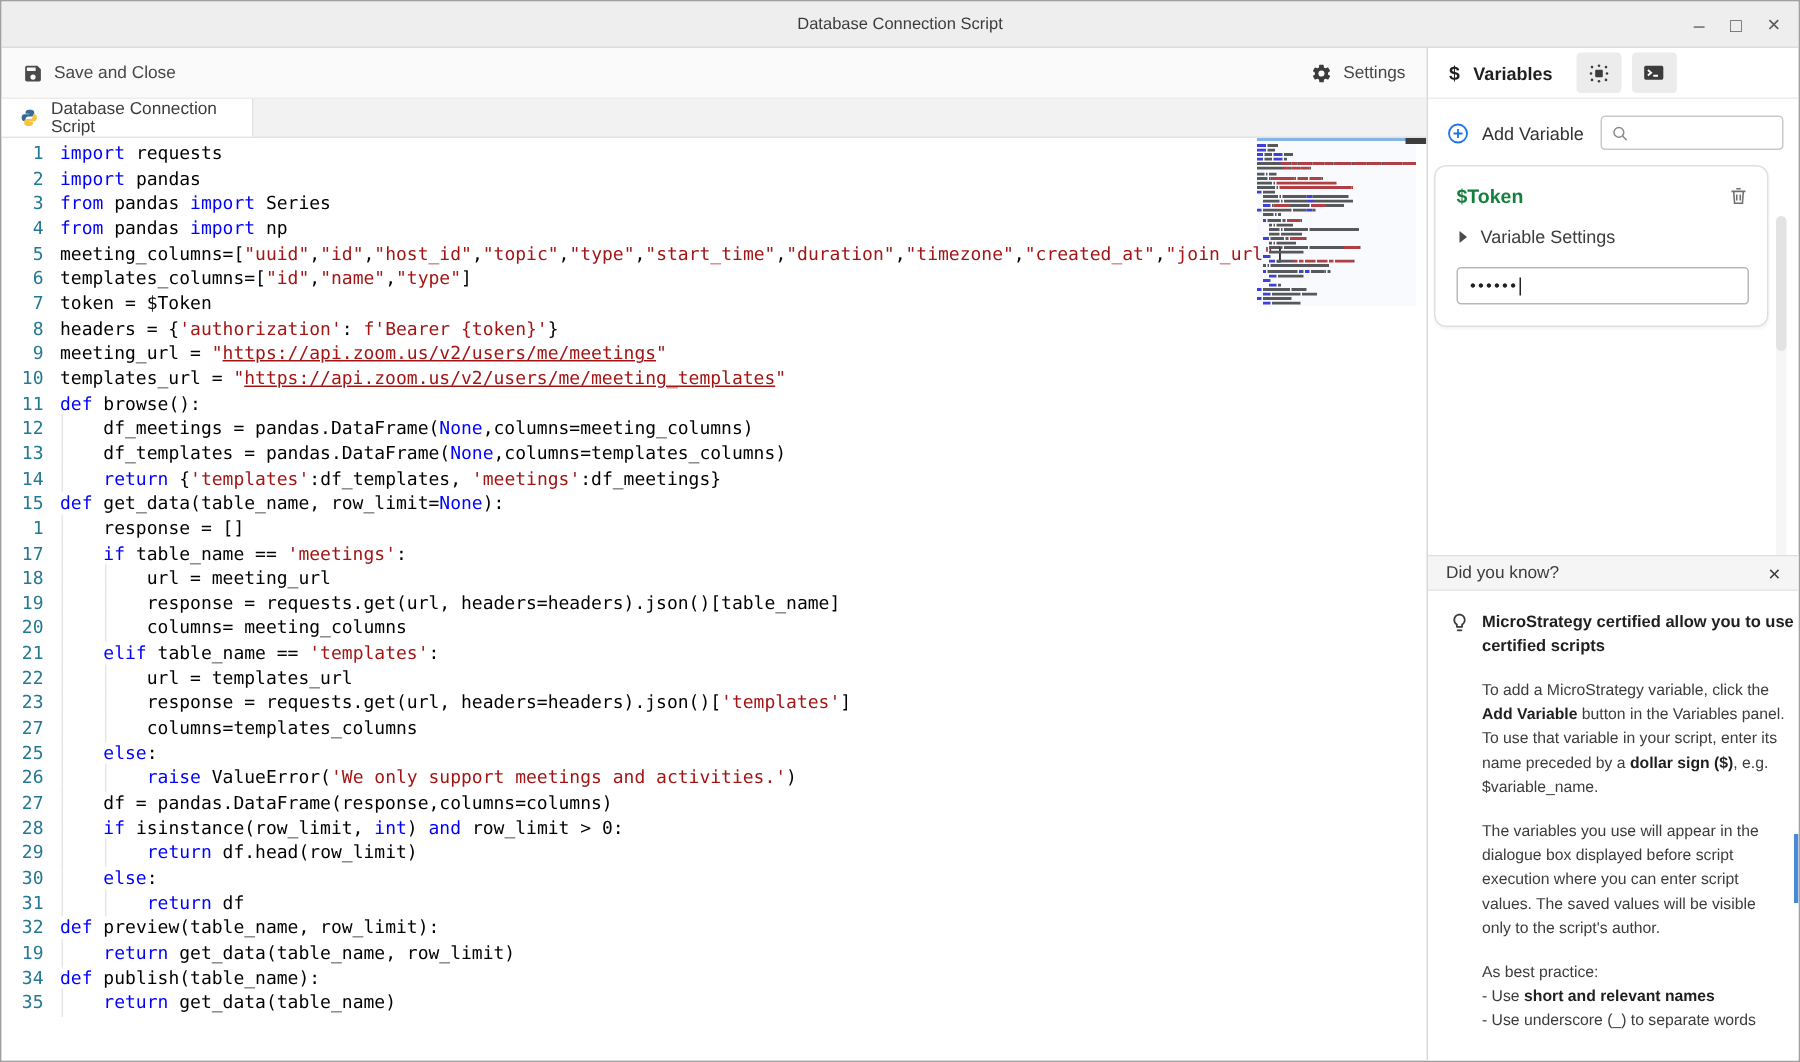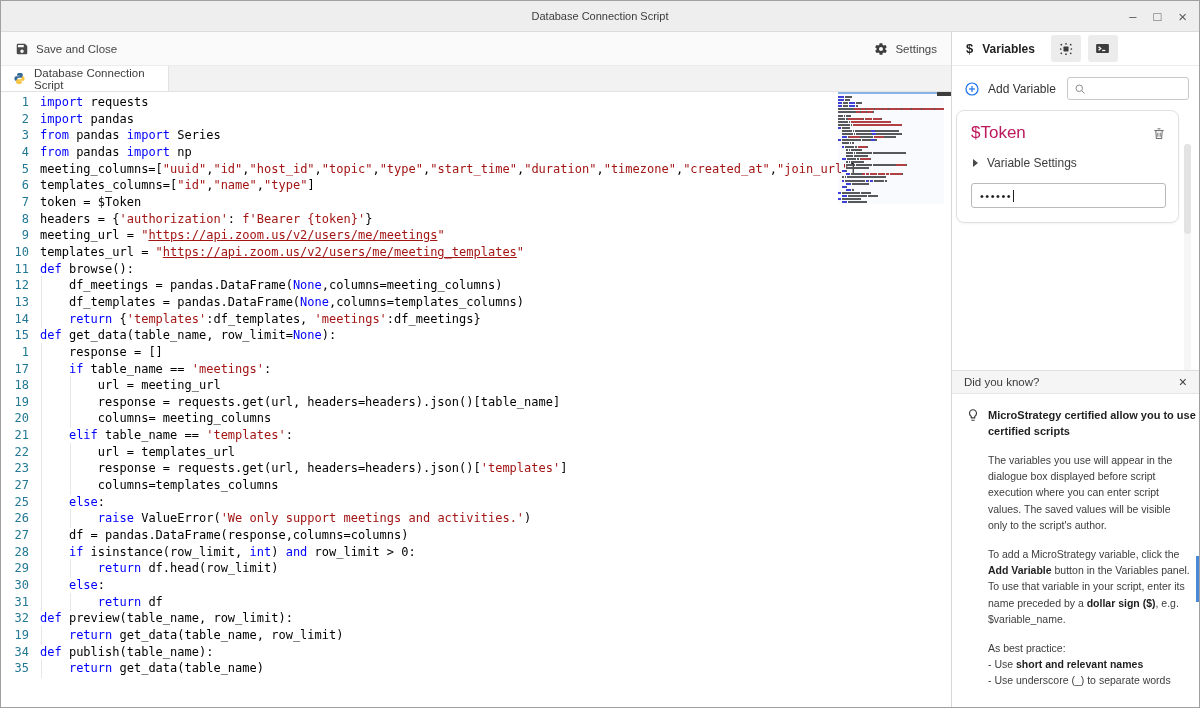--- a/index.html
+++ b/index.html
@@ -54,21 +54,21 @@
   .search-box input{border:none;outline:none;width:90px;font-size:11px;margin-left:4px;background:transparent}
   .view-row{display:flex;align-items:center;padding:13px 12px 0 12px}
   .view-label{font-size:11px;color:#333}
   .toggle{width:30px;height:15px;border-radius:8px;background:#9e9e9e;margin-left:8px;position:relative}
   .toggle-knob{position:absolute;left:1px;top:1px;width:13px;height:13px;border-radius:50%;background:#fff;
                box-shadow:0 0 1px rgba(0,0,0,.4)}
   .clear-link{font-size:11.5px;color:#1a73e8;margin-left:auto;cursor:pointer}
   .var-card{margin:10px 20px 0 4px;border:1px solid #e0e0e0;border-radius:8px;padding:12px 12px 14px 14px;
             box-shadow:0 1px 2px rgba(0,0,0,.05)}
   .var-name-row{display:flex;align-items:center;justify-content:space-between}
-  .var-name{font-weight:normal;font-size:17px;color:#be185d}
+  .var-name{font-weight:bold;font-size:13px;color:#15803d}
   .var-settings{display:flex;align-items:center;margin-top:13px;font-size:12px;color:#3c3c3c}
   .caret{width:0;height:0;border-left:5px solid #4a4a4a;border-top:4px solid transparent;
          border-bottom:4px solid transparent;margin:0 9px 0 2px}
   .var-input{margin-top:13px;height:23px;border:1px solid #b9b9b9;border-radius:3px;display:flex;
              align-items:center;padding-left:8px;font-size:11px;letter-spacing:1.5px;color:#1f1f1f}
   .cursor{display:inline-block;width:1px;height:12px;background:#222;margin-left:1px}
   .panel-scroll{position:absolute;right:8px;top:78px;width:7px;height:240px;background:#f6f6f6;border-radius:4px}
   .panel-scroll-thumb{width:7px;height:90px;background:#e3e3e3;border-radius:4px}
   .scroll-arrow{position:absolute;right:8px;top:324px;width:0;height:0;border-left:4px solid transparent;
                 border-right:4px solid transparent;border-top:5px solid #8f8f8f}
@@ -302,34 +302,34 @@
                 <path d="M9 21c0 .55.45 1 1 1h4c.55 0 1-.45 1-1v-1H9v1zm3-19C8.14 2 5 5.14 5 9c0 2.38 1.19 4.47 3 5.74V17c0 .55.45 1 1 1h6c.55 0 1-.45 1-1v-2.26c1.81-1.27 3-3.36 3-5.74 0-3.86-3.14-7-7-7zm2.85 11.1l-.85.6V16h-4v-2.3l-.85-.6A4.997 4.997 0 0 1 7 9c0-2.76 2.24-5 5-5s5 2.24 5 5c0 1.63-.8 3.16-2.15 4.1z"></path>
               </svg>
           </div>
           <div class="dyk-title">
               <div>MicroStrategy certified allow you to use</div>
               <div>certified scripts</div>
             </div>
         </div>
         <div>
             <div class="dyk-p">
+              <div class="dyk-line"><span>To add a MicroStrategy variable, click the</span></div>
+              <div class="dyk-line"><b>Add Variable</b><span> button in the Variables panel.</span></div>
+              <div class="dyk-line"><span>To use that variable in your script, enter its</span></div>
+              <div class="dyk-line"><span>name preceded by a </span><b>dollar sign ($)</b><span>, e.g.</span></div>
+              <div class="dyk-line"><span>$variable_name.</span></div>
+            </div>
+            <div class="dyk-p">
               <div class="dyk-line"><span>The variables you use will appear in the</span></div>
               <div class="dyk-line"><span>dialogue box displayed before script</span></div>
               <div class="dyk-line"><span>execution where you can enter script</span></div>
               <div class="dyk-line"><span>values. The saved values will be visible</span></div>
               <div class="dyk-line"><span>only to the script's author.</span></div>
             </div>
             <div class="dyk-p">
-              <div class="dyk-line"><span>To add a MicroStrategy variable, click the</span></div>
-              <div class="dyk-line"><b>Add Variable</b><span> button in the Variables panel.</span></div>
-              <div class="dyk-line"><span>To use that variable in your script, enter its</span></div>
-              <div class="dyk-line"><span>name preceded by a </span><b>dollar sign ($)</b><span>, e.g.</span></div>
-              <div class="dyk-line"><span>$variable_name.</span></div>
-            </div>
-            <div class="dyk-p">
               <div class="dyk-line"><span>As best practice:</span></div>
               <div class="dyk-line"><span>- Use </span><b>short and relevant names</b></div>
               <div class="dyk-line"><span>- Use underscore (_) to separate words</span></div>
             </div>
           </div>
       </div>
     </div>
   </div>
 </div>
 

